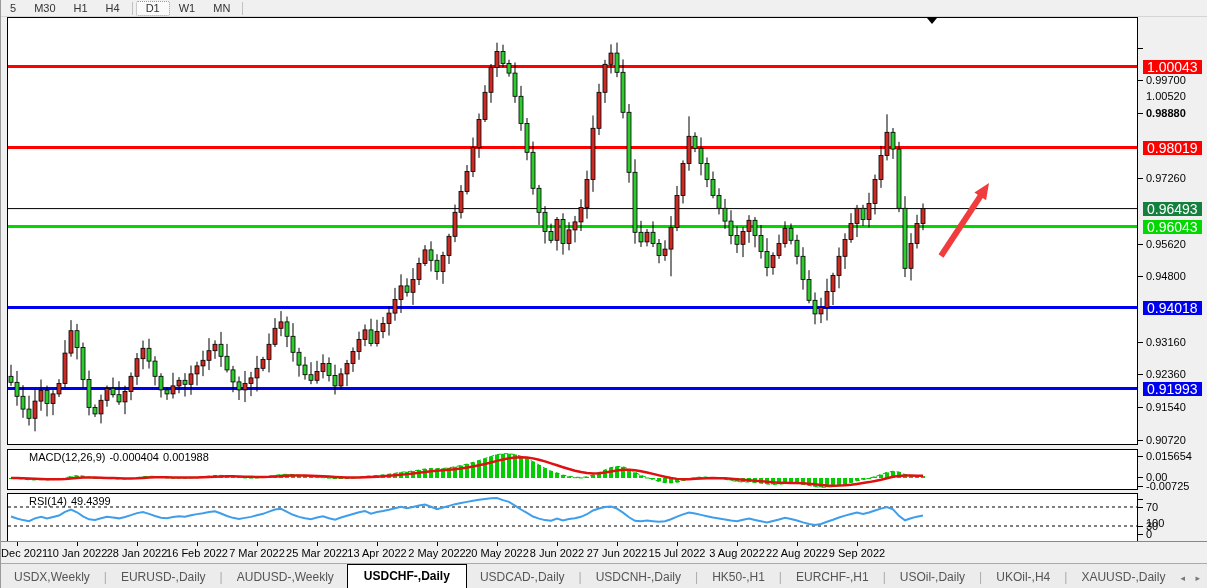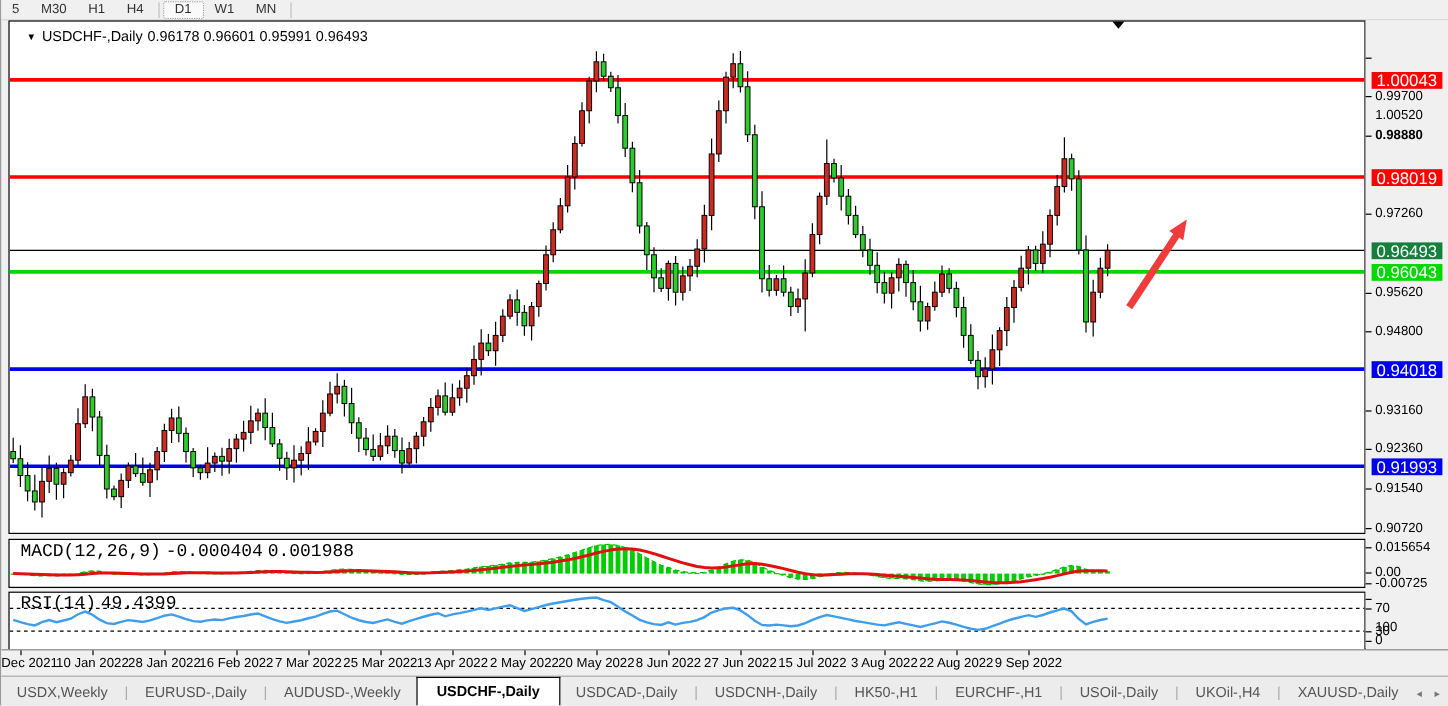--- a/index.html
+++ b/index.html
@@ -13,21 +13,21 @@
   .tb-sep{width:1px;height:13px;background:#c0c0c0;margin:0 3px;}
   
   .panel{position:absolute;left:6px;width:1131px;background:#fff;border:1px solid #000;box-sizing:border-box;}
   #main-panel{top:17px;height:428px;}
   #macd-panel{top:449px;height:41px;}
   #rsi-panel{top:493px;height:61px;}
   .panel svg{position:absolute;left:0;top:0;}
   .chart-title{position:absolute;left:14px;top:5px;font-size:12px;color:#000;white-space:nowrap;}
   .chart-title .tri{font-size:8px;margin-right:5px;vertical-align:1px;}
   .chart-title span{margin-right:4px;}
-  .ind-label{position:absolute;left:9px;top:1px;font-size:15px;color:#000;white-space:nowrap;font-family:Liberation Mono, monospace;}
+  .ind-label{position:absolute;left:21px;top:1px;font-size:11px;color:#000;white-space:nowrap;}
   .ind-label span{margin-right:4px;}
   #scroll-marker{position:absolute;left:926px;top:18px;width:0;height:0;
                  border-left:5px solid transparent;border-right:5px solid transparent;border-top:6px solid #000;}
   
   #price-axis{position:absolute;left:1137px;top:17px;width:70px;height:523px;background:#f0f0f0;}
   .ax-tick{position:absolute;left:0;width:5px;height:1px;background:#000;}
   .ax-label{position:absolute;left:8px;font-size:11px;color:#000;white-space:nowrap;}
   .ax-box{position:absolute;left:5px;font-size:14px;height:14px;line-height:14px;padding:0 4px;color:#fff;white-space:nowrap;}
   
   #date-axis{position:absolute;left:0;top:541px;width:1207px;height:21px;background:#f0f0f0;border-top:1px solid #888;}
@@ -367,23 +367,20 @@
         <rect x="895" y="190.3000000000005" width="4" height="60.00000000000006" fill="#2ECB2E" stroke="#000" stroke-width="0.8"></rect>
         <line x1="903" x2="903" y1="215.16495919130955" y2="262.5061042263702" stroke="#000" stroke-width="1"></line>
         <rect x="901" y="225.50000000000017" width="4" height="24.80000000000038" fill="#CC2B24" stroke="#000" stroke-width="0.8"></rect>
         <line x1="909" x2="909" y1="196.77542518652027" y2="230.50580361065258" stroke="#000" stroke-width="1"></line>
         <rect x="907" y="205.50000000000017" width="4" height="20" fill="#CC2B24" stroke="#000" stroke-width="0.8"></rect>
         <line x1="915" x2="915" y1="185.4732651059762" y2="212.22198818514607" stroke="#000" stroke-width="1"></line>
         <rect x="913" y="190.58000000000055" width="4" height="14.919999999999618" fill="#CC2B24" stroke="#000" stroke-width="0.8"></rect>
         <line x1="933" y1="238" x2="974.4071248394785" y2="175.02666430662651" stroke="#F03C3C" stroke-width="6"></line>
         <polygon points="981,165 978.05838729817,182.21472958580625 966.3606122737725,174.52304189853112" fill="#F03C3C"></polygon>
       </svg>
-    <div class="chart-title">
-      <span class="tri">▼</span><span>USDCHF-,Daily</span><span>0.96178 0.96601 0.95991 0.96493</span>
-    </div>
   </div>
   <div id="scroll-marker"></div>
 
   <div id="macd-panel" class="panel">
     <svg id="macd-svg" width="1129" height="39">
         <rect x="1" y="28" width="4" height="1" fill="#00CE00"></rect>
         <rect x="7" y="28" width="4" height="1" fill="#00CE00"></rect>
         <rect x="13" y="28" width="4" height="1.0538053100216906" fill="#00CE00"></rect>
         <rect x="19" y="28" width="4" height="1.817869294036285" fill="#00CE00"></rect>
         <rect x="25" y="28" width="4" height="1.9138354434035456" fill="#00CE00"></rect>

